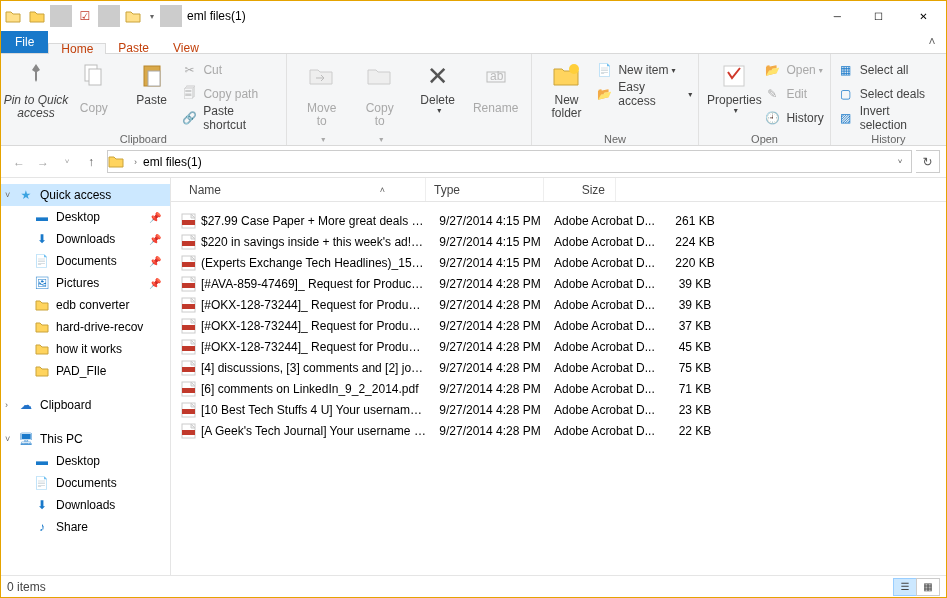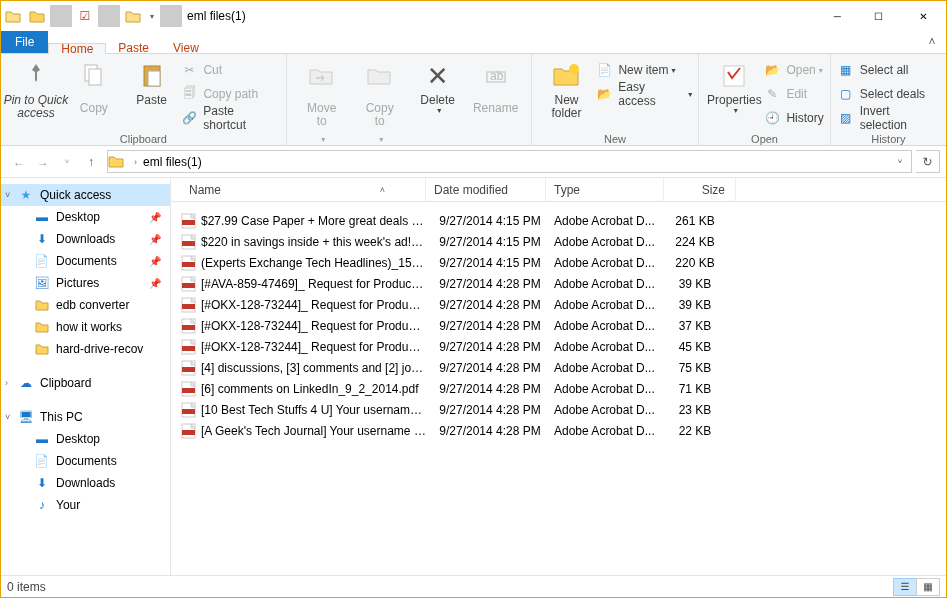--- a/index.html
+++ b/index.html
@@ -347,29 +347,37 @@
           </svg>
         </span>
         <span>edb converter</span>
       </div>
     <div class="navitem sub">
         <span class="nic">
           <svg width="14" height="12">
             <path d="M1 2h4l2 2h6v7H1z" fill="#ffd45e" stroke="#caa33a"></path>
           </svg>
         </span>
-        <span>how it works</span>
+        <span>hard-drive-recov</span>
       </div>
     <div class="navitem sub">
         <span class="nic">
           <svg width="14" height="12">
             <path d="M1 2h4l2 2h6v7H1z" fill="#ffd45e" stroke="#caa33a"></path>
           </svg>
         </span>
-        <span>hard-drive-recov</span>
+        <span>how it works</span>
+      </div>
+    <div class="navitem sub">
+        <span class="nic">
+          <svg width="14" height="12">
+            <path d="M1 2h4l2 2h6v7H1z" fill="#ffd45e" stroke="#caa33a"></path>
+          </svg>
+        </span>
+        <span>PAD_FIle</span>
       </div>
     <div class="navgap"></div>
     <div class="navitem">
         <span class="exp">›</span>
         <span class="nic" style="color:#2172c9;">☁</span>
         <span>Clipboard</span>
       </div>
     <div class="navgap"></div>
     <div class="navitem">
         <span class="exp">˅</span>
@@ -383,31 +391,30 @@
     <div class="navitem sub">
         <span class="nic">📄</span>
         <span>Documents</span>
       </div>
     <div class="navitem sub">
         <span class="nic" style="color:#1979ca;">⬇</span>
         <span>Downloads</span>
       </div>
     <div class="navitem sub">
         <span class="nic" style="color:#1979ca;">♪</span>
-        <span>Your</span>
+        <span>Share</span>
       </div>
   </div>
 
   <div class="content">
     <div class="colhdr">
       <div class="col col-name">
           <span>Name</span>
           <span class="sortarr">˄</span>
         </div>
-      <div class="col col-date">Date modified</div>
       <div class="col col-type">Type</div>
       <div class="col col-size">Size</div>
     </div>
     <div class="filelist" id="filelist">
         <div class="row">
           <span class="fic2">
             <svg width="15" height="16">
               <rect x="1" y="1" width="13" height="14" fill="#fff" stroke="#ccc"></rect>
               <rect x="1" y="7" width="13" height="5" fill="#c1392b"></rect>
               <path d="M10 1l4 4h-4z" fill="#eee" stroke="#ccc"></path>

